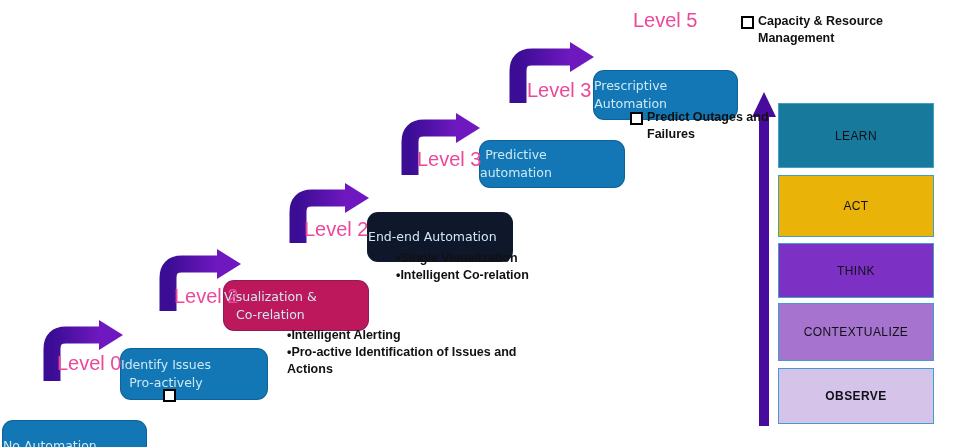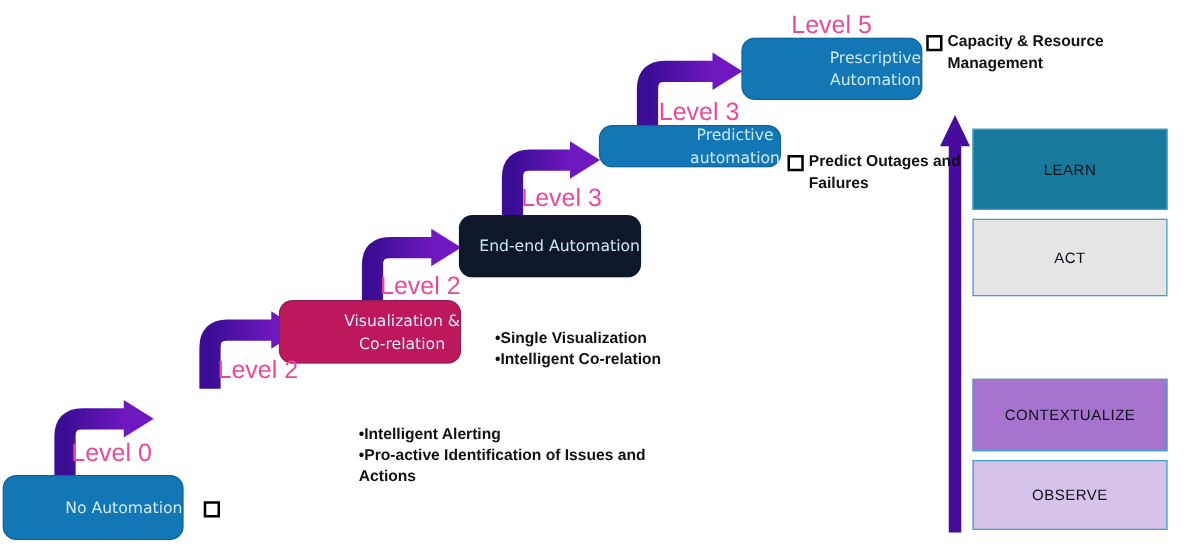--- a/index.html
+++ b/index.html
@@ -7,31 +7,32 @@
     position:relative;width:960px;height:447px;background:#ffffff;overflow:hidden;
     font-family:"Liberation Sans",sans-serif;
   }
   .overlay{position:absolute;left:0;top:0;width:960px;height:447px;z-index:1;}
   .level-label{
     position:absolute;z-index:3;color:#ec4899;font-size:20px;line-height:22px;
     white-space:nowrap;font-family:"Liberation Sans",sans-serif;
   }
   .step-box{
     position:absolute;z-index:2;border-radius:11px;
-    display:flex;align-items:center;justify-content:flex-end;text-align:center;
+    display:flex;align-items:center;justify-content:flex-start;text-align:center;
     border:1px solid rgba(0,40,70,0.25);
     box-sizing:border-box;
+    margin-top:40px;
   }
   .step-box .bl{
     font-family:"DejaVu Sans",sans-serif;font-size:12.5px;line-height:18px;
     color:#cde9f6;white-space:pre-line;
   }
   .ann{
     position:absolute;z-index:2;color:#111;font-weight:bold;
-    font-size:12.5px;line-height:17px;margin-top:12px;
+    font-size:12.5px;line-height:17px;
   }
   .ann .pre{white-space:pre-line;}
   .ann-row{display:flex;align-items:flex-start;}
   .cb{
     flex:0 0 auto;width:9px;height:9px;border:2px solid #000;
     margin:3px 4px 0 0;display:inline-block;background:#fff;
   }
   .ann0{font-size:13px;line-height:18px;}
   .panel-box{
     position:absolute;z-index:2;left:778px;width:156px;box-sizing:border-box;
@@ -82,28 +83,32 @@
   <div class="level-label" style="left:57px;top:352px">Level 0</div>
   <div class="level-label" style="left:174px;top:285px">Level 2</div>
   <div class="level-label" style="left:304px;top:218px">Level 2</div>
   <div class="level-label" style="left:417px;top:148px">Level 3</div>
   <div class="level-label" style="left:527px;top:79px">Level 3</div>
   <div class="level-label" style="left:633px;top:9px">Level 5</div>
 
   <div class="step-box" style="left: 2px; top: 380px; width: 145px; height: 52px; background-color: rgb(18, 119, 180);">
       <span class="bl">No Automation</span>
     </div>
+  <div class="step-box" style="left: 120px; top: 308px; width: 148px; height: 52px; background-color: rgb(18, 119, 180);">
+      <span class="bl">Identify Issues
+Pro-actively</span>
+    </div>
   <div class="step-box" style="left: 223px; top: 240px; width: 146px; height: 51px; background-color: #be185d;">
       <span class="bl">Visualization &amp;
 Co-relation</span>
     </div>
   <div class="step-box" style="left: 367px; top: 172px; width: 146px; height: 50px; background-color: #0f172a;">
       <span class="bl">End-end Automation</span>
     </div>
-  <div class="step-box" style="left: 479px; top: 100px; width: 146px; height: 34px; background-color: rgb(18, 119, 180);">
+  <div class="step-box" style="left: 479px; top: 100px; width: 146px; height: 48px; background-color: rgb(18, 119, 180);">
       <span class="bl">Predictive
 automation</span>
     </div>
   <div class="step-box" style="left: 593px; top: 30px; width: 145px; height: 50px; background-color: rgb(18, 119, 180);">
       <span class="bl">Prescriptive
 Automation</span>
     </div>
 
   <div class="ann ann0" style="left:163px;top:386px;width:155px">
     <div class="ann-row">
@@ -135,23 +140,26 @@
     <div class="ann-row">
       <span class="cb"></span>
       <span class="pre">Capacity &amp; Resource
 Management</span>
     </div>
   </div>
 
   <div class="panel-box" style="top: 103px; height: 65px; background-color: rgb(23, 121, 155);">
     <span>LEARN</span>
   </div>
-  <div class="panel-box" style="top: 175px; height: 62px; background-color: #e5e5e5;">
+  <div class="panel-box" style="top: 175px; height: 62px; background-color: #eab308;">
     <span>ACT</span>
+  </div>
+  <div class="panel-box" style="top: 243px; height: 55px; background-color: rgb(125, 48, 196);">
+    <span>THINK</span>
   </div>
   <div class="panel-box" style="top: 303px; height: 58px; background-color: rgb(166, 116, 206);">
     <span>CONTEXTUALIZE</span>
   </div>
-  <div class="panel-box" style="top: 368px; height: 56px; background-color: rgb(213, 195, 234);">
+  <div class="panel-box" style="top: 368px; height: 56px; background-color: rgb(213, 195, 234); font-weight: bold;">
     <span>OBSERVE</span>
   </div>
 
 </div>
 
 </body></html>

